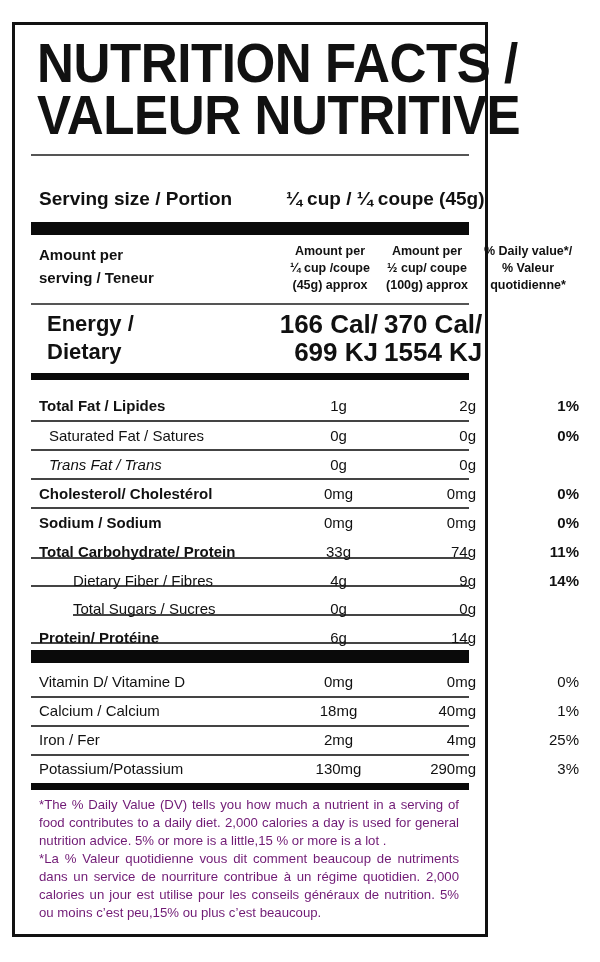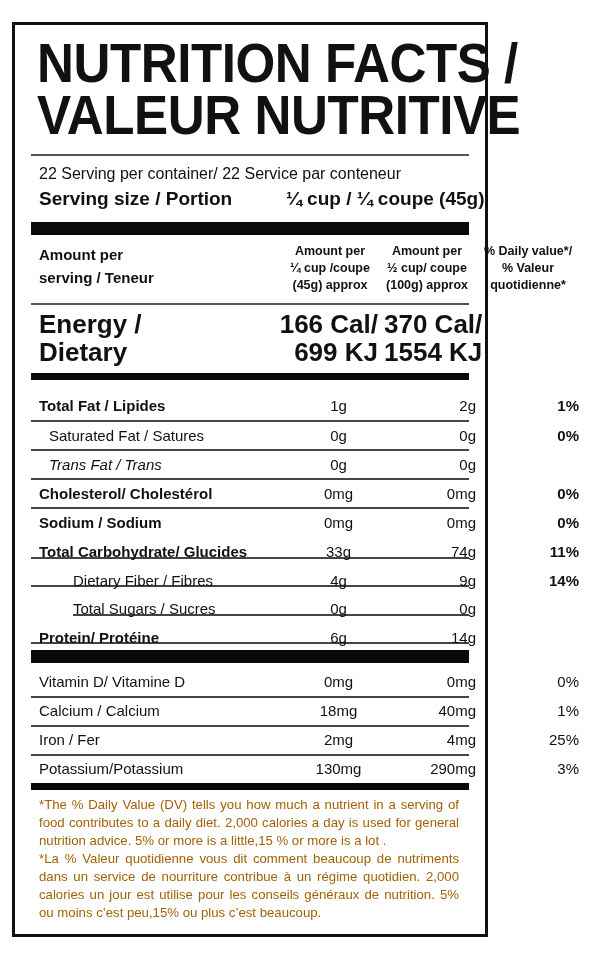--- a/index.html
+++ b/index.html
@@ -27,51 +27,50 @@
     .servings { position: absolute; left: 8px; top: 140px; font-size: 16px; }
     .serving-size { position: absolute; left: 8px; top: 163px; font-size: 19px; font-weight: 700; white-space: nowrap; }
     .serving-size .val { position: absolute; left: 247px; top: 0; white-space: nowrap; }
 
     .hdr-left { position: absolute; left: 8px; top: 218px; font-size: 15px; font-weight: 700; line-height: 23px; }
     .hdr-col { position: absolute; top: 218px; font-size: 12.5px; font-weight: 700; line-height: 17px; text-align: center; white-space: nowrap; }
     .hdr-c1 { left: 250px; width: 98px; }
     .hdr-c2 { left: 347px; width: 98px; }
     .hdr-c3 { left: 447px; width: 100px; }
 
-    .energy-label { position: absolute; left: 8px; top: 285px; font-size: 26px; font-weight: 700; line-height: 28px; }
+    .energy-label { position: absolute; left: 16px; top: 285px; font-size: 22px; font-weight: 700; line-height: 28px; }
     .energy-c1 { position: absolute; left: 230px; width: 117px; top: 285px; font-size: 26px; font-weight: 700; line-height: 28px; text-align: right; white-space: nowrap; }
     .energy-c2 { position: absolute; left: 353px; width: 120px; top: 285px; font-size: 26px; font-weight: 700; line-height: 28px; text-align: left; white-space: nowrap; }
 
     .row { position: absolute; left: 0; right: 0; height: 29px; font-size: 15px; }
     .row .name { position: absolute; left: 8px; top: 6px; white-space: nowrap; }
     .row .v1 { position: absolute; left: 270px; width: 75px; top: 6px; text-align: center; }
     .row .v2 { position: absolute; left: 370px; width: 75px; top: 6px; text-align: right; }
     .row .dv { position: absolute; left: 470px; width: 78px; top: 6px; text-align: right; }
     .row.bold .name { font-weight: 700; }
     .row .dv.bold { font-weight: 700; }
     .row.indent1 .name { left: 18px; }
     .row.indent2 .name { left: 42px; }
     .row.italic .name { font-style: italic; }
 
-    .footnote { position: absolute; left: 8px; right: 10px; font-size: 13.2px; line-height: 18px; text-align: justify; color: #a16207; }
+    .footnote { position: absolute; left: 8px; right: 10px; font-size: 13.2px; line-height: 18px; text-align: justify; color: #701a75; }
   </style>
 </head>
 <body>
 
 <div class="label-box">
   <div class="inner">
 
     <div class="title">
       <div>NUTRITION FACTS /</div>
       <div>VALEUR NUTRITIVE</div>
     </div>
 
     <div class="hr-thin" style="top:129px;"></div>
 
-    <div class="servings">22 Serving per container/ 22 Service par conteneur</div>
     <div class="serving-size">
       <span>Serving size / Portion</span>
       <span class="val">¼ cup / ¼ coupe (45g)</span>
     </div>
 
     <div class="bar" style="top:197px; height:13px;"></div>
 
     <div class="hdr-left">
       <div>Amount per</div>
       <div>serving / Teneur</div>
@@ -143,21 +142,21 @@
 
     <div class="row bold" style="top:483px;">
       <span class="name">Sodium / Sodium</span>
       <span class="v1">0mg</span>
       <span class="v2">0mg</span>
       <span class="dv bold">0%</span>
     </div>
     <div class="hr-row" style="top:532px;"></div>
 
     <div class="row bold" style="top:512px;">
-      <span class="name">Total Carbohydrate/ Glucides</span>
+      <span class="name">Total Carbohydrate/ Protein</span>
       <span class="v1">33g</span>
       <span class="v2">74g</span>
       <span class="dv bold">11%</span>
     </div>
     <div class="hr-row" style="top:560px;"></div>
 
     <div class="row indent2" style="top:541px;">
       <span class="name">Dietary Fiber  / Fibres</span>
       <span class="v1">4g</span>
       <span class="v2">9g</span>

